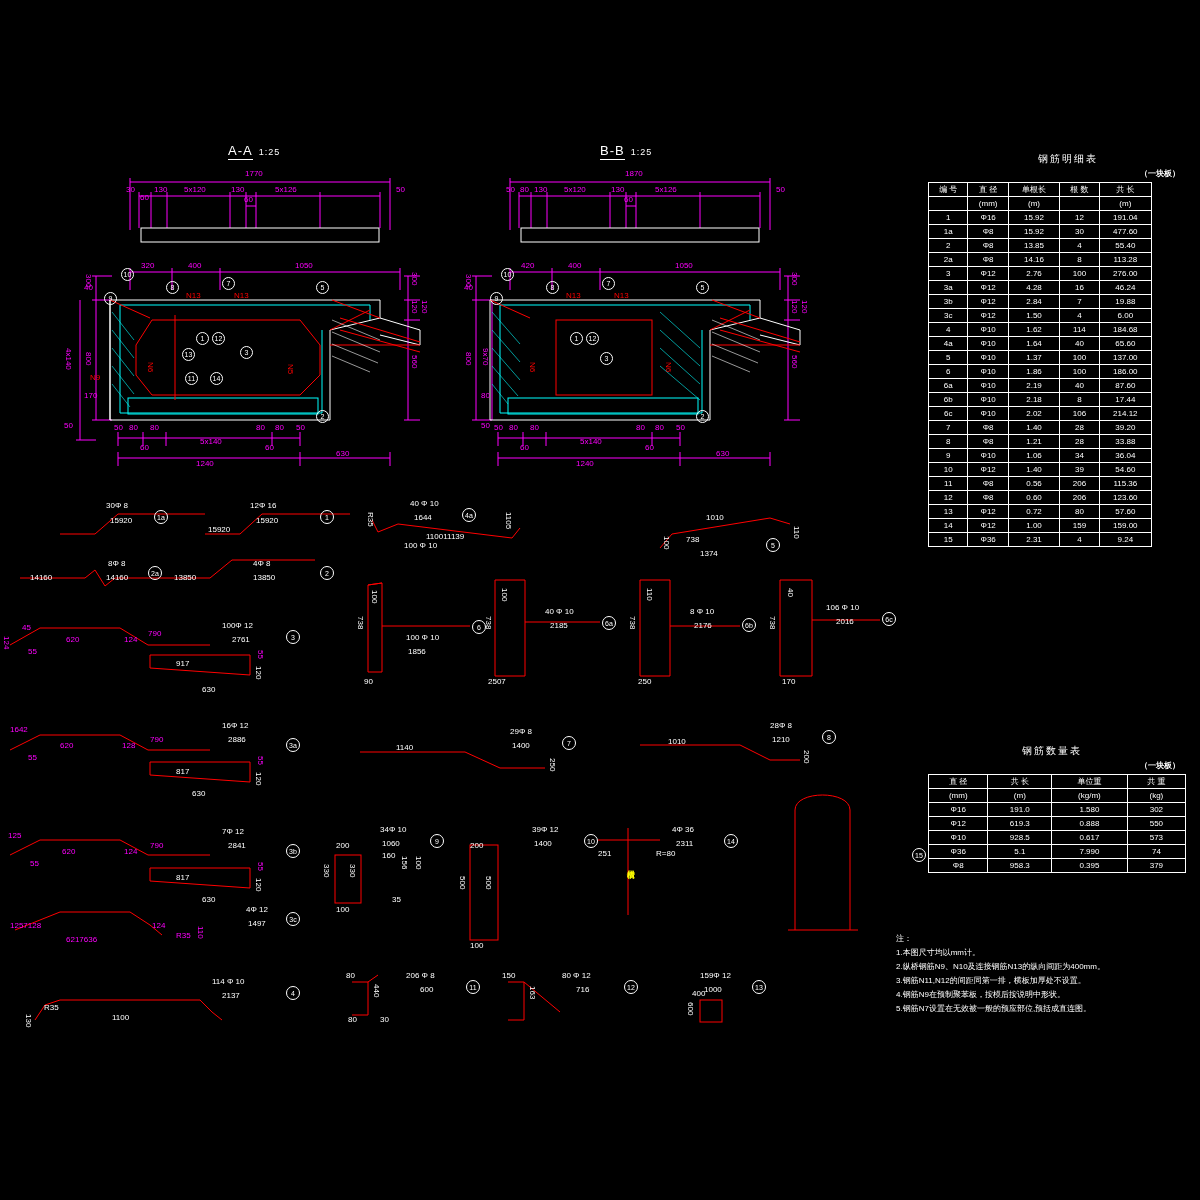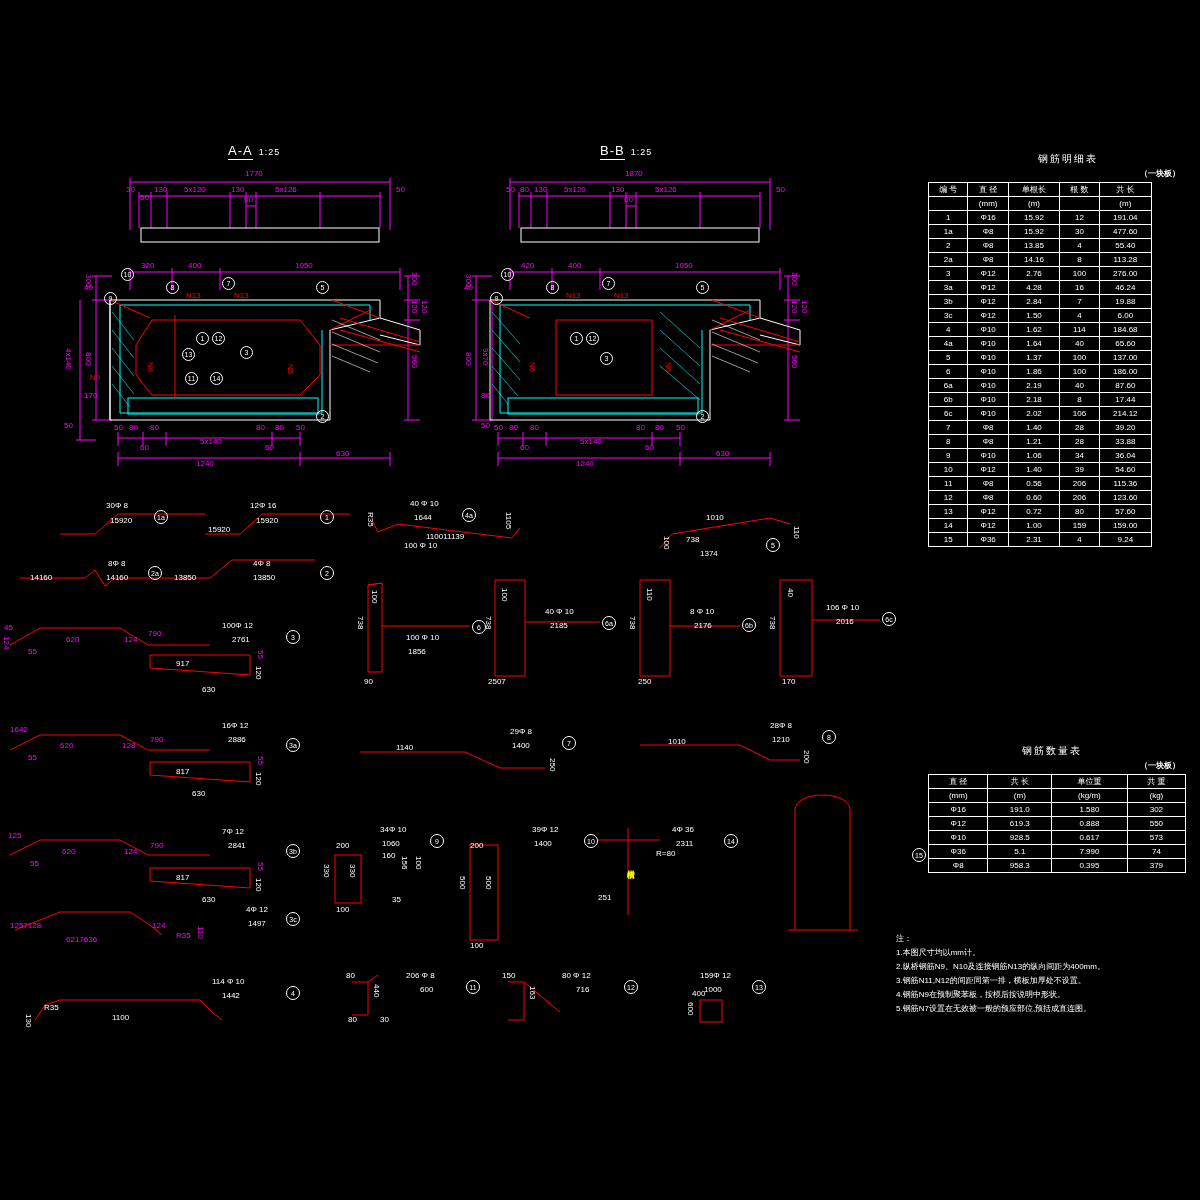--- a/index.html
+++ b/index.html
@@ -418,21 +418,21 @@
   <div class="t wh" style="left:222px;top:622px;">100Φ 12</div>
   <div class="t wh" style="left:232px;top:636px;">2761</div>
   <div class="circ" style="left:286px;top:630px;width:12px;height:12px;">3</div>
   <div class="t mg" style="left:66px;top:636px;">620</div>
   <div class="t mg" style="left:124px;top:636px;">124</div>
   <div class="t mg" style="left:148px;top:630px;">790</div>
   <div class="t wh" style="left:176px;top:660px;">917</div>
   <div class="t wh" style="left:202px;top:686px;">630</div>
   <div class="t mg" style="left:256px;top:650px;writing-mode:vertical-rl;">55</div>
   <div class="t wh" style="left:254px;top:666px;writing-mode:vertical-rl;">120</div>
-  <div class="t mg" style="left:4px;top:624px;">45</div>
+  <div class="t mg" style="left:22px;top:624px;">45</div>
   <div class="t mg" style="left:2px;top:636px;writing-mode:vertical-rl;">124</div>
   <div class="t mg" style="left:28px;top:648px;">55</div>
 
   <div class="t wh" style="left:222px;top:722px;">16Φ 12</div>
   <div class="t wh" style="left:228px;top:736px;">2886</div>
   <div class="circ" style="left:286px;top:738px;width:12px;height:12px;">3a</div>
   <div class="t mg" style="left:60px;top:742px;">620</div>
   <div class="t mg" style="left:10px;top:726px;">1642</div>
   <div class="t mg" style="left:122px;top:742px;">128</div>
   <div class="t mg" style="left:150px;top:736px;">790</div>
@@ -458,21 +458,21 @@
   <div class="t wh" style="left:246px;top:906px;">4Φ 12</div>
   <div class="t wh" style="left:248px;top:920px;">1497</div>
   <div class="circ" style="left:286px;top:912px;width:12px;height:12px;">3c</div>
   <div class="t mg" style="left:66px;top:936px;">6217636</div>
   <div class="t mg" style="left:10px;top:922px;">1257128</div>
   <div class="t mg" style="left:152px;top:922px;">124</div>
   <div class="t mg" style="left:176px;top:932px;">R35</div>
   <div class="t mg" style="left:196px;top:926px;writing-mode:vertical-rl;">110</div>
 
   <div class="t wh" style="left:212px;top:978px;">114 Φ 10</div>
-  <div class="t wh" style="left:222px;top:992px;">1442</div>
+  <div class="t wh" style="left:222px;top:992px;">2137</div>
   <div class="circ" style="left:286px;top:986px;width:12px;height:12px;">4</div>
   <div class="t wh" style="left:112px;top:1014px;">1100</div>
   <div class="t wh" style="left:44px;top:1004px;">R35</div>
   <div class="t wh" style="left:24px;top:1014px;writing-mode:vertical-rl;">130</div>
 
   <div class="t wh" style="left:410px;top:500px;">40 Φ 10</div>
   <div class="t wh" style="left:414px;top:514px;">1644</div>
   <div class="circ" style="left:462px;top:508px;width:12px;height:12px;">4a</div>
   <div class="t wh" style="left:426px;top:533px;">110011139</div>
   <div class="t wh" style="left:504px;top:512px;writing-mode:vertical-rl;">1105</div>
@@ -542,21 +542,21 @@
   <div class="t wh" style="left:534px;top:840px;">1400</div>
   <div class="circ" style="left:584px;top:834px;width:12px;height:12px;">10</div>
   <div class="t wh" style="left:470px;top:842px;">200</div>
   <div class="t wh" style="left:458px;top:876px;writing-mode:vertical-rl;">500</div>
   <div class="t wh" style="left:484px;top:876px;writing-mode:vertical-rl;">500</div>
   <div class="t wh" style="left:470px;top:942px;">100</div>
 
   <div class="t wh" style="left:672px;top:826px;">4Φ 36</div>
   <div class="t wh" style="left:676px;top:840px;">2311</div>
   <div class="circ" style="left:724px;top:834px;width:12px;height:12px;">14</div>
-  <div class="t wh" style="left:598px;top:850px;margin-top:44px;">251</div>
+  <div class="t wh" style="left:598px;top:850px;">251</div>
   <div class="t wh" style="left:656px;top:850px;">R=80</div>
   <div class="t yl" style="left:626px;top:864px;writing-mode:vertical-rl;">居情板横</div>
 
   <div class="t wh" style="left:808px;top:800px;"></div>
   <div class="t wh" style="left:858px;top:806px;"></div>
   <div class="t wh" style="left:866px;top:844px;"></div>
   <div class="t wh" style="left:868px;top:858px;"></div>
   <div class="circ" style="left:912px;top:848px;width:12px;height:12px;">15</div>
   <div class="t wh" style="left:786px;top:862px;writing-mode:vertical-rl;"></div>
   <div class="t wh" style="left:856px;top:862px;writing-mode:vertical-rl;"></div>

